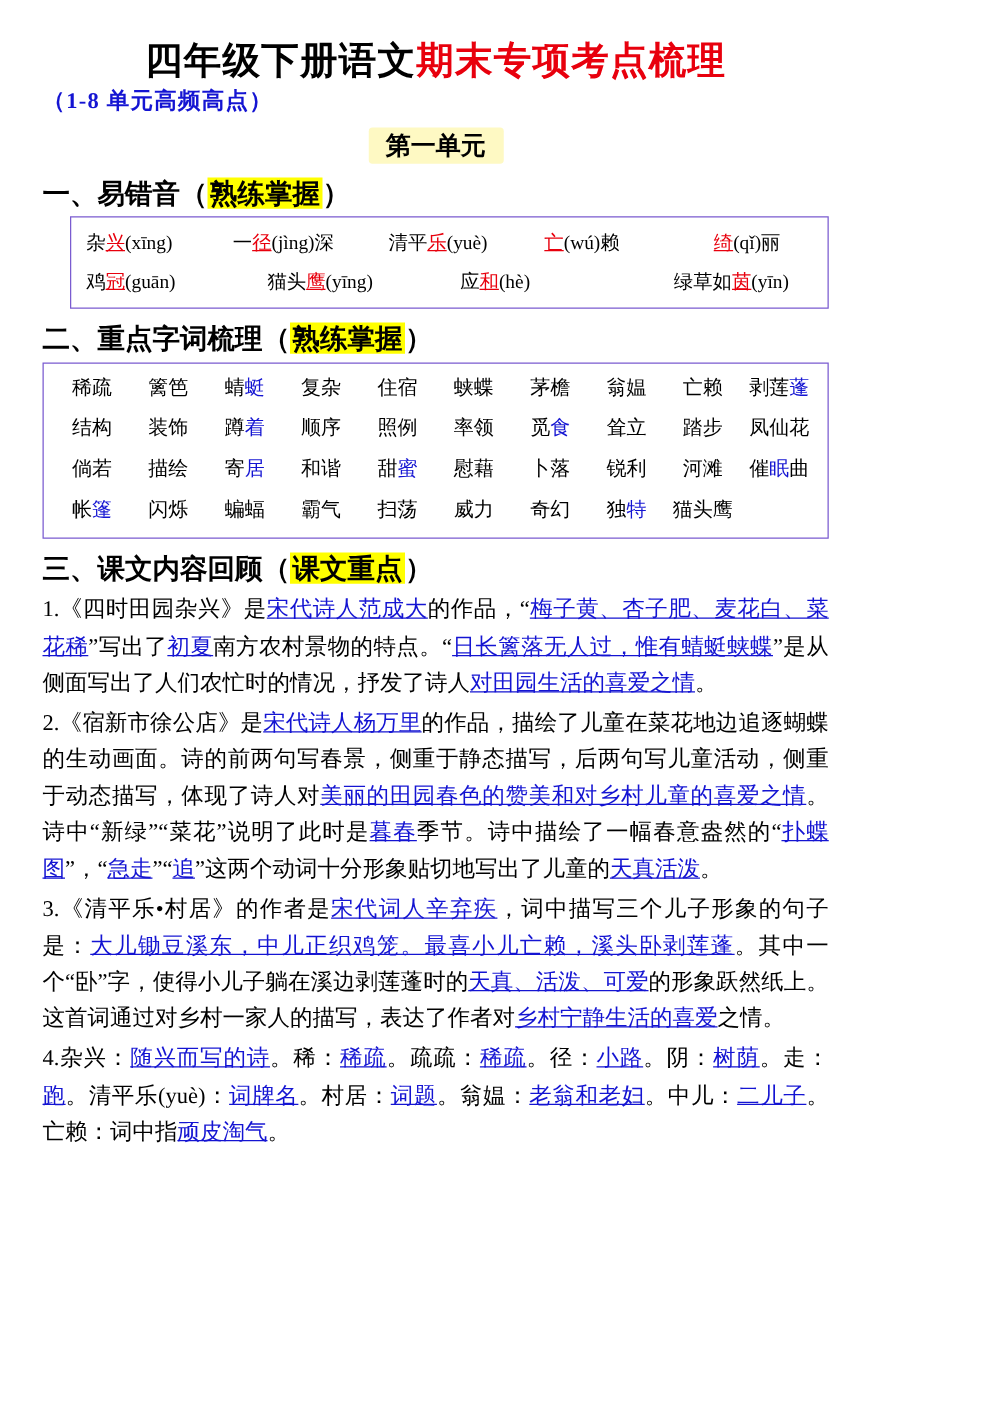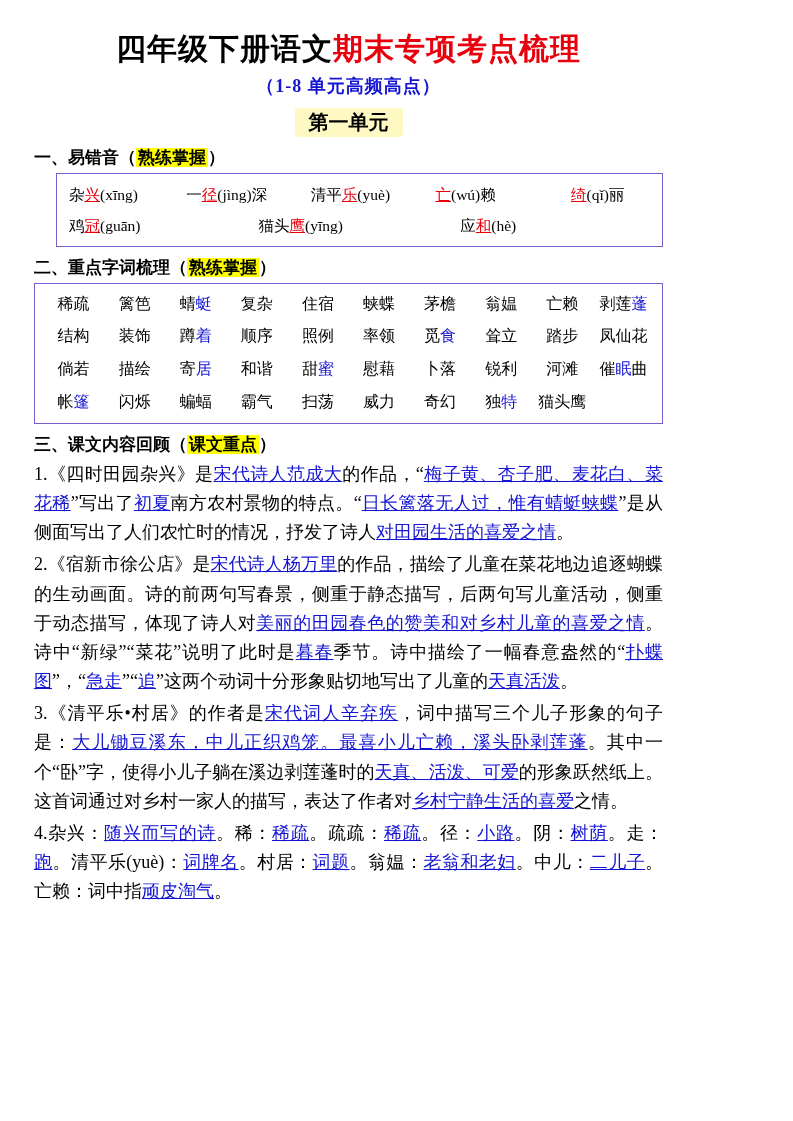--- a/index.html
+++ b/index.html
@@ -24,43 +24,43 @@
     text-align:center;
     font-size:30px;
     font-weight:bold;
     letter-spacing:1px;
     margin-top:8px;
     line-height:1.25;
   }
   .title .black{color:#000;}
   .title .red{color:#e8000d;}
   .subtitle{
-    text-align:center;
+    text-align:left;
     font-size:18px;
     font-weight:bold;
     color:#1414d2;
-    margin-top:6px;
+    margin-top:0;
     letter-spacing:1px;
   }
   .unit-title{
     text-align:center;
     margin-top:10px;
   }
   .unit-title span{
     display:inline-block;
     font-size:20px;
     font-weight:bold;
     color:#000;
     background:#fef9c3;
     padding:1px 14px;
     border-radius:3px;
   }
   
   .sec-head{
-    font-size:17px;
+    font-size:22px;
     font-weight:bold;
     margin:10px 0 4px 0;
     line-height:1.3;
   }
   .hl-yellow{background:#ffff00;padding:0 2px;}
   
   .tbl{
     border:1.5px solid #7a5bd0;
     box-sizing:border-box;
     padding:5px 6px;
@@ -137,20 +137,21 @@
       <div class="cell c1"><span>杂</span><span class="u red">兴</span><span>(xīng)</span></div>
       <div class="cell c2"><span>一</span><span class="u red">径</span><span>(jìng)深</span></div>
       <div class="cell c3"><span>清平</span><span class="u red">乐</span><span>(yuè)</span></div>
       <div class="cell c4"><span></span><span class="u red">亡</span><span>(wú)赖</span></div>
       <div class="cell c5"><span></span><span class="u red">绮</span><span>(qǐ)丽</span></div>
     </div>
     <div class="tbl-row">
       <div class="cell c1"><span>鸡</span><span class="u red">冠</span><span>(guān)</span></div>
       <div class="cell c2"><span>猫头</span><span class="u red">鹰</span><span>(yīng)</span></div>
       <div class="cell c3"><span>应</span><span class="u red">和</span><span>(hè)</span></div>
+      <div class="cell c5"><span>绿草如</span><span class="u red">茵</span><span>(yīn)</span></div>
     </div>
   </div>
 
   <div class="sec-head">
     <span>二、</span><span>重点字词梳理（</span><span class="hl-yellow">熟练掌握</span><span>）</span>
   </div>
 
   <div class="words">
     <div class="wrow">
       <div class="w"><span>稀疏</span><span class="b"></span></div>

